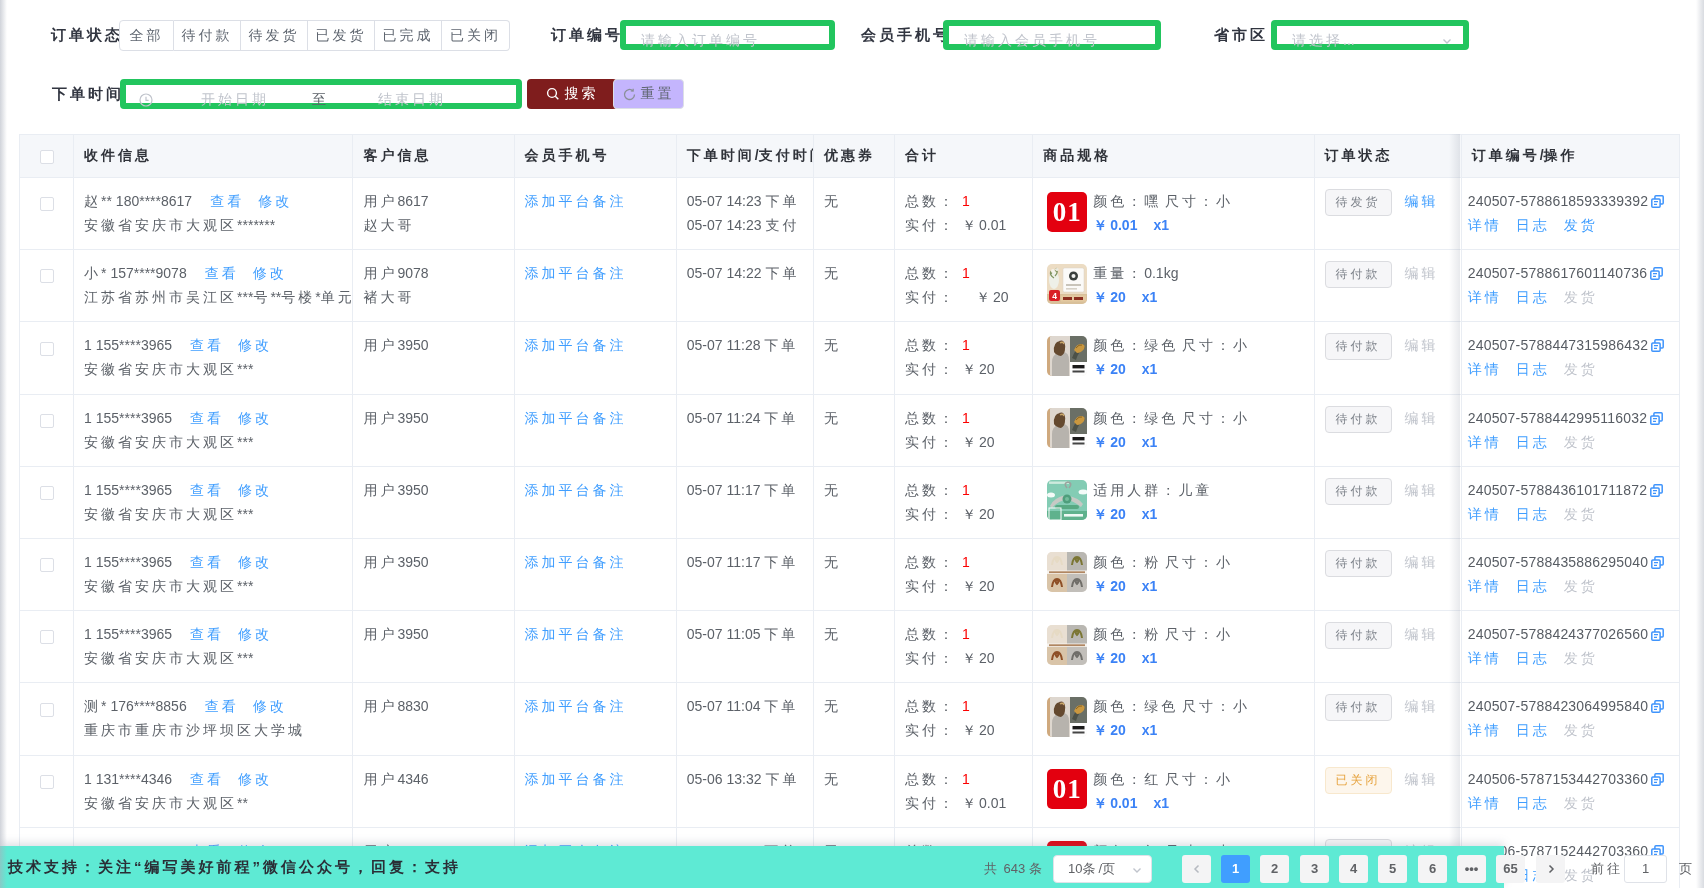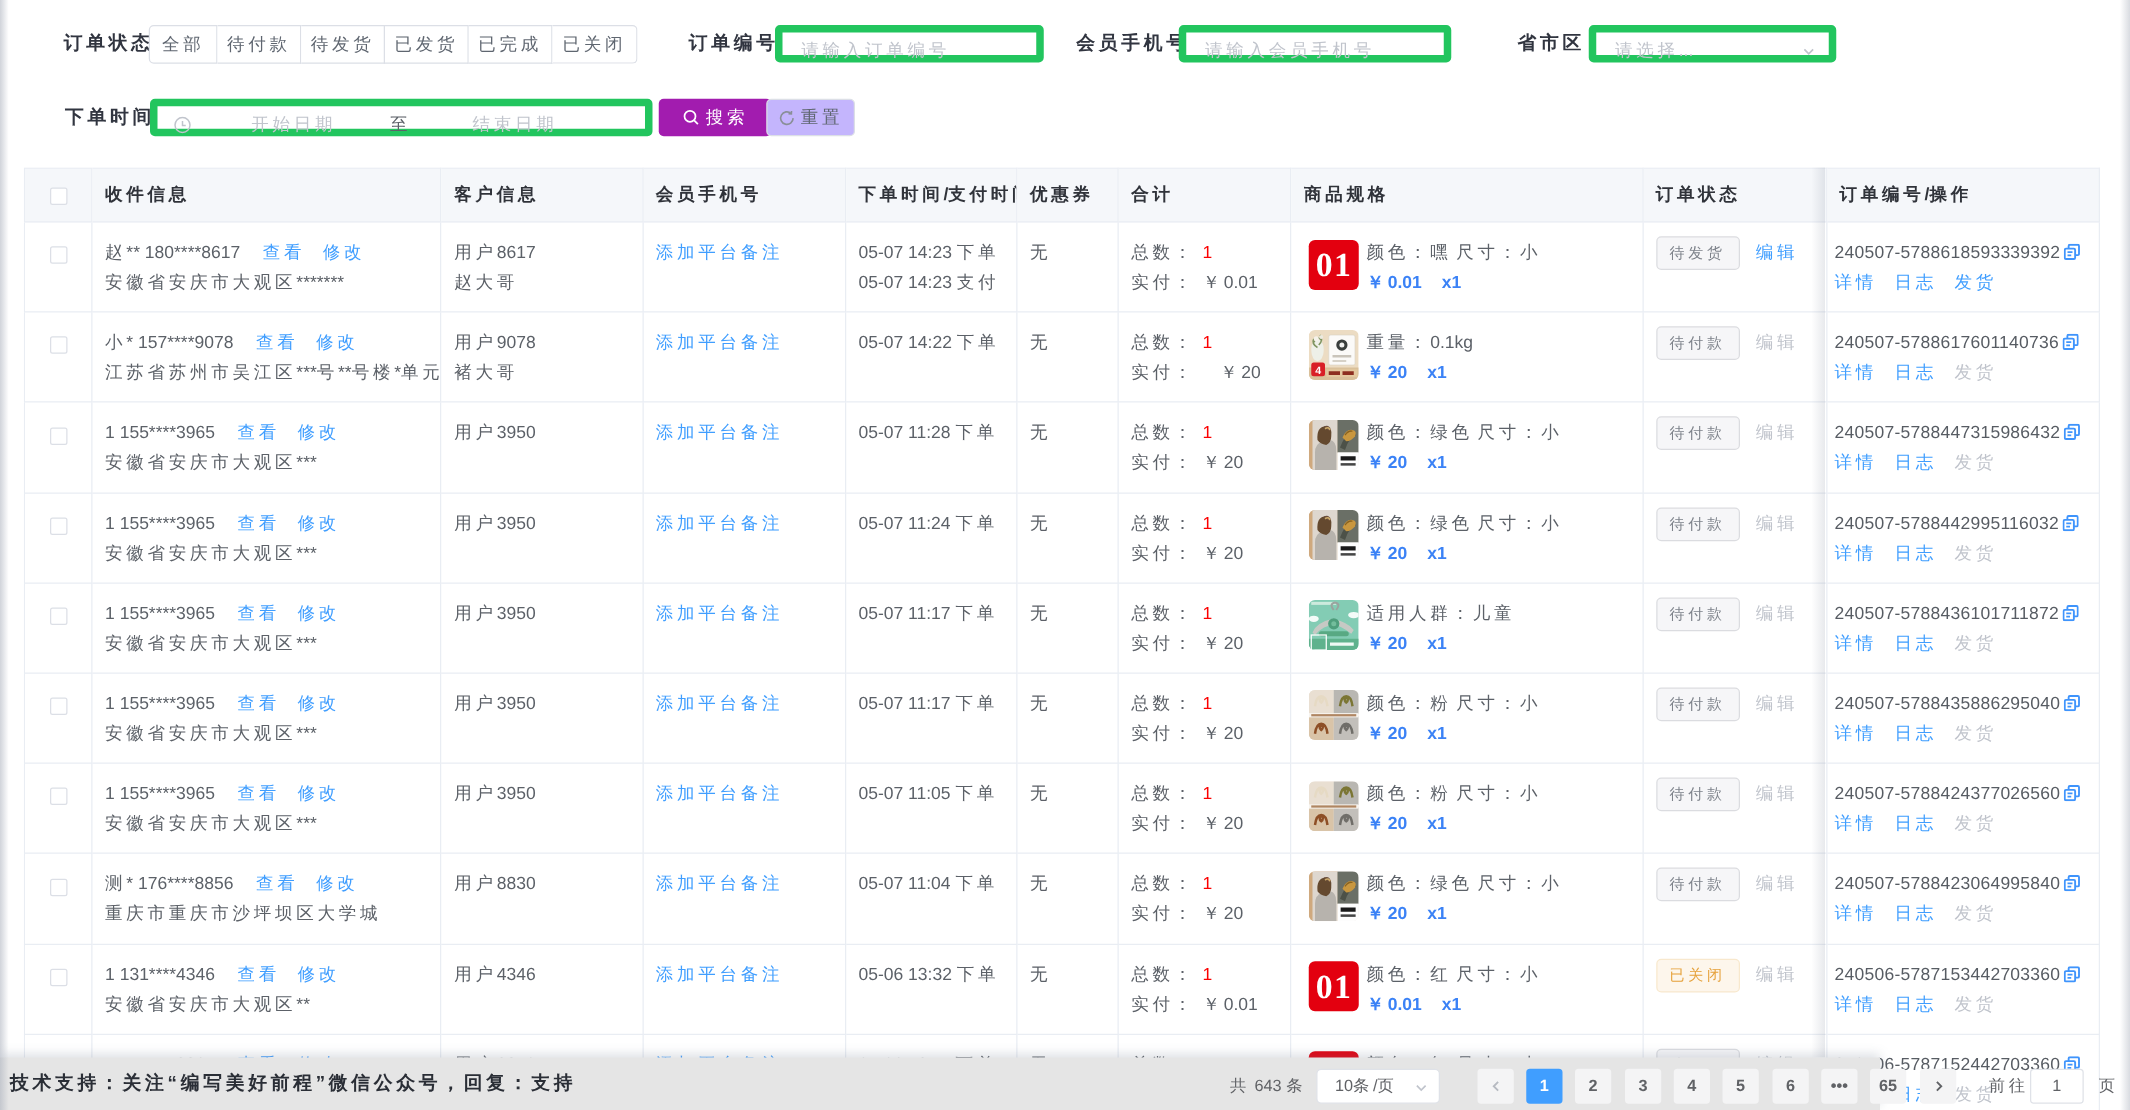--- a/index.html
+++ b/index.html
@@ -32,21 +32,21 @@
 .pimg{width:40px;height:40px;border-radius:5px;margin:2.5px 6px 0 4px;flex:none;overflow:hidden;position:relative}
 .p01{background:#e3000f;color:#fff;font-family:"Liberation Serif",serif;font-weight:700;font-size:27px;text-align:center;line-height:40px;letter-spacing:1px}
 .sline2{font-weight:700;color:#3b82f6}
 .sline2 .x1{margin-left:16px}
 .stbtn{display:inline-block;height:27px;padding:0 10px;border:1px solid #dbdce0;border-radius:4px;background:#f6f6f8;color:#7d828a;font-size:12px;line-height:25px}
 .stbtn.closed{background:#fdf6ec;border-color:#f8e8cd;color:#e6a23c}
 .edit{margin-left:13px;font-size:14px}
 .ono{letter-spacing:.2px;color:#575c63}
 .l2 a,.l2 span{margin-right:14px;font-size:14px}
 
-#foot{position:absolute;left:0;top:846px;width:1504px;height:42px;background:#e5e5e5;box-shadow:0 -3px 8px rgba(120,130,150,.25);z-index:40}
+#foot{position:absolute;left:0;top:846px;width:1504px;height:42px;background:#5eead4;box-shadow:0 -3px 8px rgba(120,130,150,.25);z-index:40}
 #foot .tech{position:absolute;left:8px;top:0;line-height:42px;font-weight:700;font-size:15px;color:#2a2e36}
 .pgitem{position:absolute;top:9px;height:28px;min-width:29px;border-radius:3px;background:#f4f4f5;color:#606266;font-size:13px;font-weight:700;text-align:center;line-height:28px}
 .pgitem.on{background:#409eff;color:#fff}
 #foot .sel{position:absolute;left:1053px;top:9px;width:99px;height:28px;border:1px solid #dfe2e8;border-radius:4px;font-size:13px;color:#606266;line-height:26px;padding-left:14px;background:#fff}
 #foot .goin{position:absolute;left:1624px;top:9px;width:43px;height:28px;border:1px solid #dfe2e8;border-radius:3px;font-size:13px;color:#606266;line-height:26px;text-align:center;background:#fff}
 .ftxt{position:absolute;top:9px;line-height:28px;font-size:13px;color:#606266;white-space:nowrap}
 z{letter-spacing:3px;font-style:normal}
 </style>
 </head>
 <body>
@@ -77,21 +77,21 @@
 <div class="lbl" style="left:52px;top:79px"><z>下单时间</z></div>
 <div class="ipt" style="left:120px;top:79px;width:402px;padding-left:0">
   <svg style="position:absolute;left:13px;top:8px" width="14" height="14" viewBox="0 0 14 14">
       <circle cx="7" cy="7" r="6" fill="none" stroke="#c0c4cc" stroke-width="1.2"></circle>
       <path d="M7 3.8 V7.3 H9.6" fill="none" stroke="#c0c4cc" stroke-width="1.2"></path>
     </svg>
   <span style="position:absolute;left:75px"><z>开始日期</z></span>
   <span style="position:absolute;left:186px;color:#5c6168"><z>至</z></span>
   <span style="position:absolute;left:252px"><z>结束日期</z></span>
 </div>
-<div class="btn" style="left:527px;top:79px;width:90px;background:#a21caf;color:#fff">
+<div class="btn" style="left:527px;top:79px;width:90px;background:#7f1d1d;color:#fff">
   <svg width="14" height="14" viewBox="0 0 14 14" style="margin-right:5px">
       <circle cx="6" cy="6" r="4.4" fill="none" stroke="#fff" stroke-width="1.4"></circle>
       <path d="M9.3 9.3 L12.3 12.3" stroke="#fff" stroke-width="1.4"></path>
     </svg>
     <z>搜索</z>
 </div>
 <div class="btn" style="left:613px;top:79px;width:71px;background:#c4b5fd;border:1px solid #dcdfe6;color:#5f6670">
   <svg width="13" height="13" viewBox="0 0 13 13" style="margin-right:5px">
       <path d="M11.5 6.5 a5 5 0 1 1 -1.6-3.7" fill="none" stroke="#8a8f98" stroke-width="1.3"></path>
       <path d="M10.2 0.8 L10.1 3.1 L7.8 2.9" fill="none" stroke="#8a8f98" stroke-width="1.3"></path>

